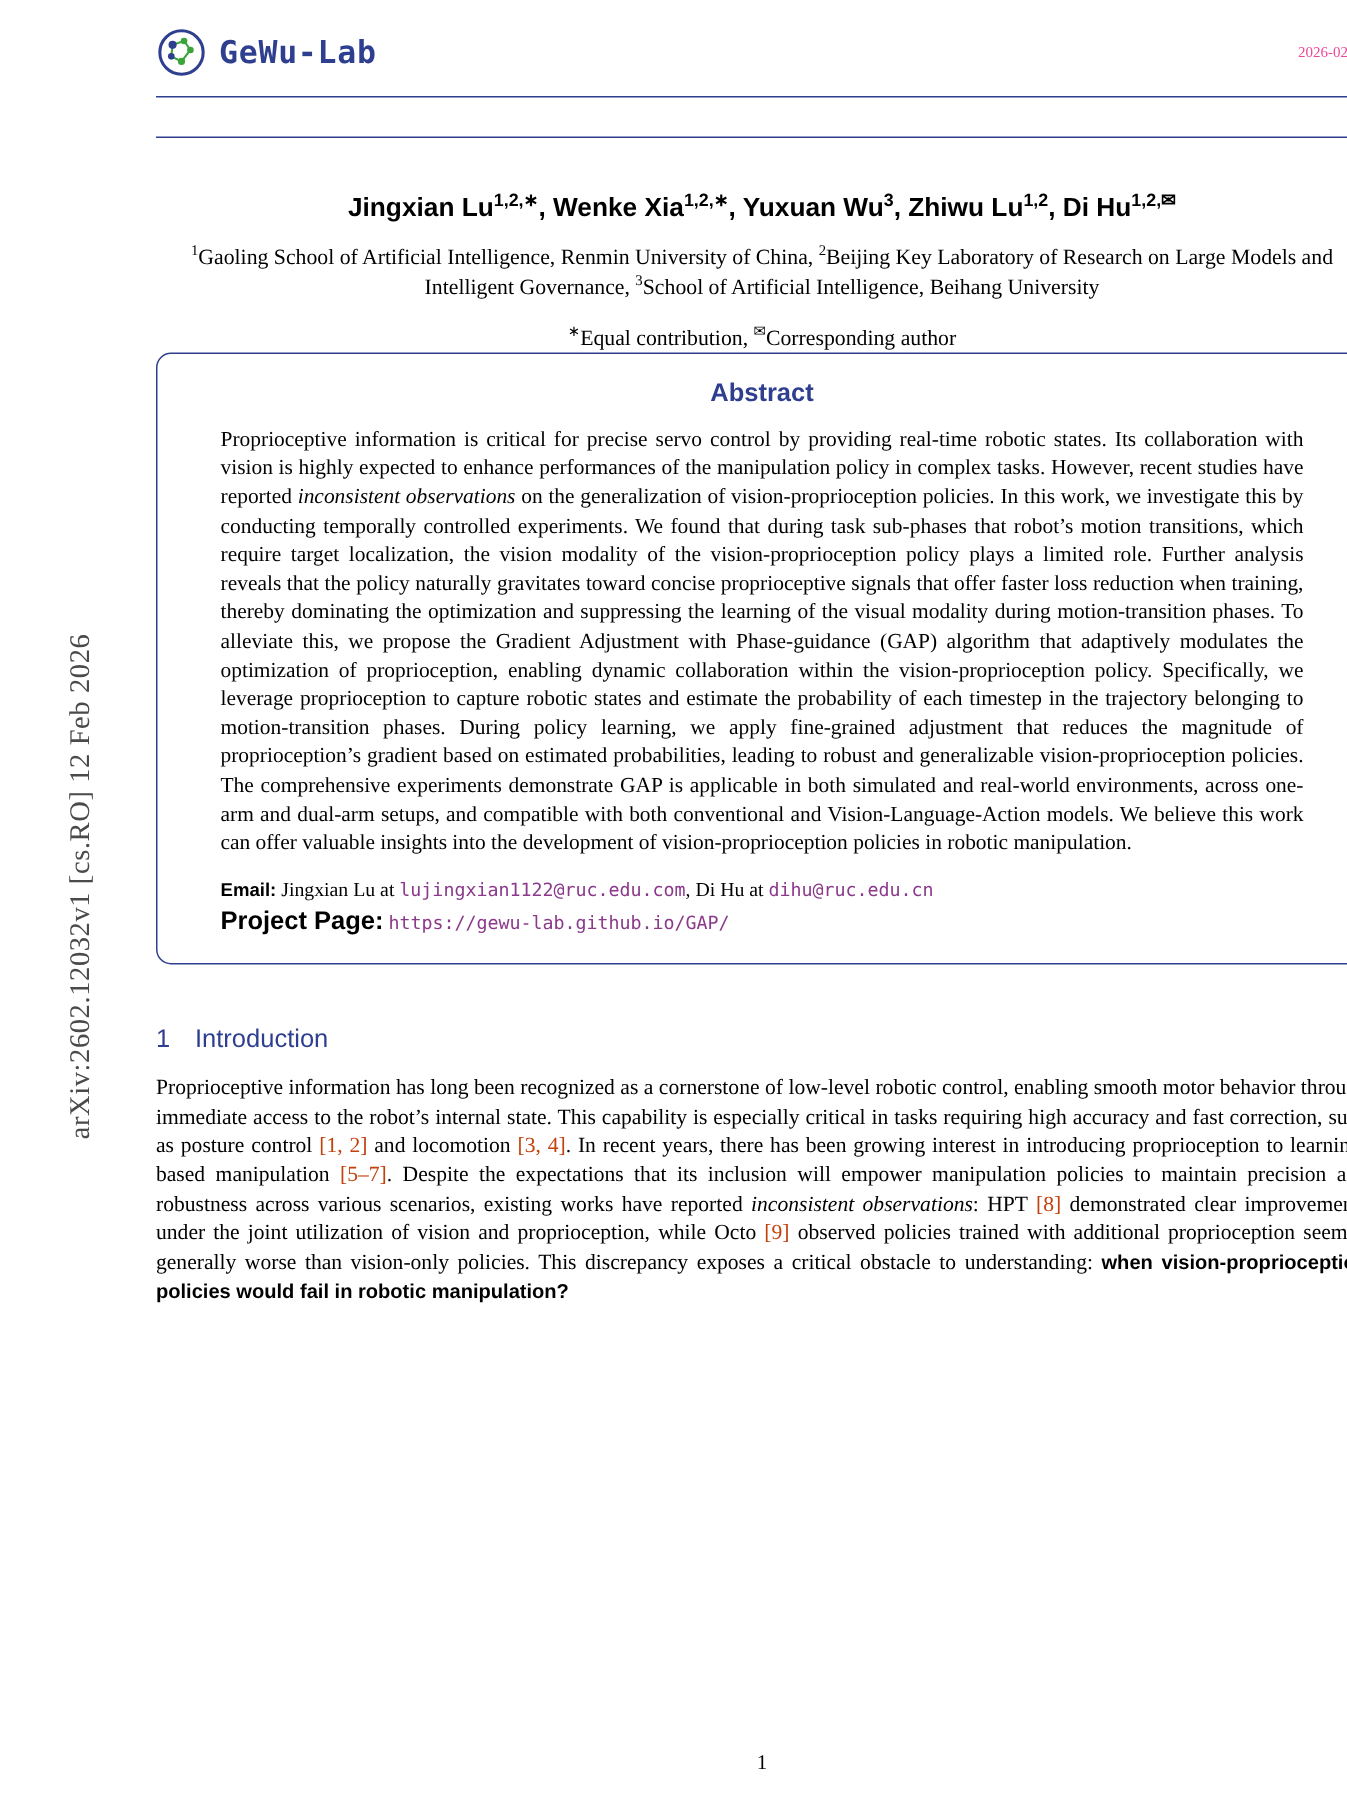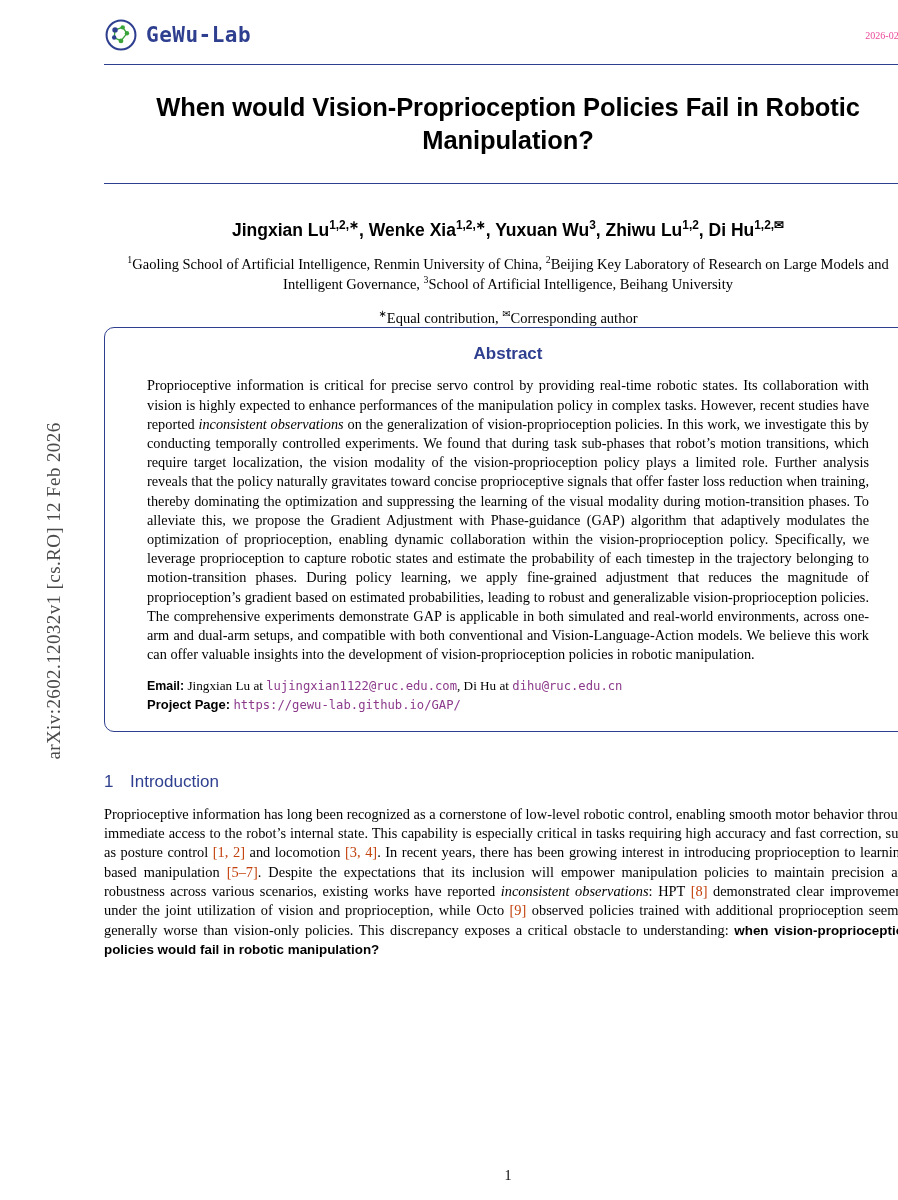--- a/index.html
+++ b/index.html
@@ -153,21 +153,21 @@
     color: #8b3a8b;
     text-align: center;
   }
   .contact-line2 {
     font-family: "Liberation Serif", serif;
     font-size: 13.2px;
     margin-top: 3px;
   }
   .contact-line2 b {
     font-family: "Liberation Sans", sans-serif;
-    font-size: 13px;
+    font-size: 17px;
   }
 
   
   .section-head {
     margin-top: 40px;
     font-family: "Liberation Sans", sans-serif;
     font-weight: normal;
     font-size: 17px;
     color: #2f3f8f;
   }
@@ -217,21 +217,20 @@
           <circle cx="20" cy="27" r="2.8" fill="#3aa33a"></circle>
           <circle cx="12" cy="23" r="2.6" fill="#2f3f8f"></circle>
         </svg>
       </span>
       <span class="logo-text">GeWu-Lab</span>
     </div>
     <div class="header-date">2026-02-13</div>
   </div>
   <div class="rule"></div>
 
-  <div class="title">When would Vision-Proprioception Policies Fail in Robotic Manipulation?</div>
   <div class="title-rule"></div>
 
   <div class="authors">Jingxian Lu<sup>1,2,∗</sup>, Wenke Xia<sup>1,2,∗</sup>, Yuxuan Wu<sup>3</sup>, Zhiwu Lu<sup>1,2</sup>, Di Hu<sup>1,2,✉</sup></div>
   <div class="affil"><sup>1</sup>Gaoling School of Artificial Intelligence, Renmin University of China, <sup>2</sup>Beijing Key Laboratory of Research on Large Models and Intelligent Governance, <sup>3</sup>School of Artificial Intelligence, Beihang University</div>
   <div class="notes"><sup>∗</sup>Equal contribution, <sup>✉</sup>Corresponding author</div>
 
   <div class="abstract-box">
     <div class="abstract-title">Abstract</div>
     <div class="abstract-text">Proprioceptive information is critical for precise servo control by providing real-time robotic states. Its collaboration with vision is highly expected to enhance performances of the manipulation policy in complex tasks. However, recent studies have reported <i>inconsistent observations</i> on the generalization of vision-proprioception policies. In this work, we investigate this by conducting temporally controlled experiments. We found that during task sub-phases that robot’s motion transitions, which require target localization, the vision modality of the vision-proprioception policy plays a limited role. Further analysis reveals that the policy naturally gravitates toward concise proprioceptive signals that offer faster loss reduction when training, thereby dominating the optimization and suppressing the learning of the visual modality during motion-transition phases. To alleviate this, we propose the Gradient Adjustment with Phase-guidance (GAP) algorithm that adaptively modulates the optimization of proprioception, enabling dynamic collaboration within the vision-proprioception policy. Specifically, we leverage proprioception to capture robotic states and estimate the probability of each timestep in the trajectory belonging to motion-transition phases. During policy learning, we apply fine-grained adjustment that reduces the magnitude of proprioception’s gradient based on estimated probabilities, leading to robust and generalizable vision-proprioception policies. The comprehensive experiments demonstrate GAP is applicable in both simulated and real-world environments, across one-arm and dual-arm setups, and compatible with both conventional and Vision-Language-Action models. We believe this work can offer valuable insights into the development of vision-proprioception policies in robotic manipulation.</div>
     <div class="contact-line">

